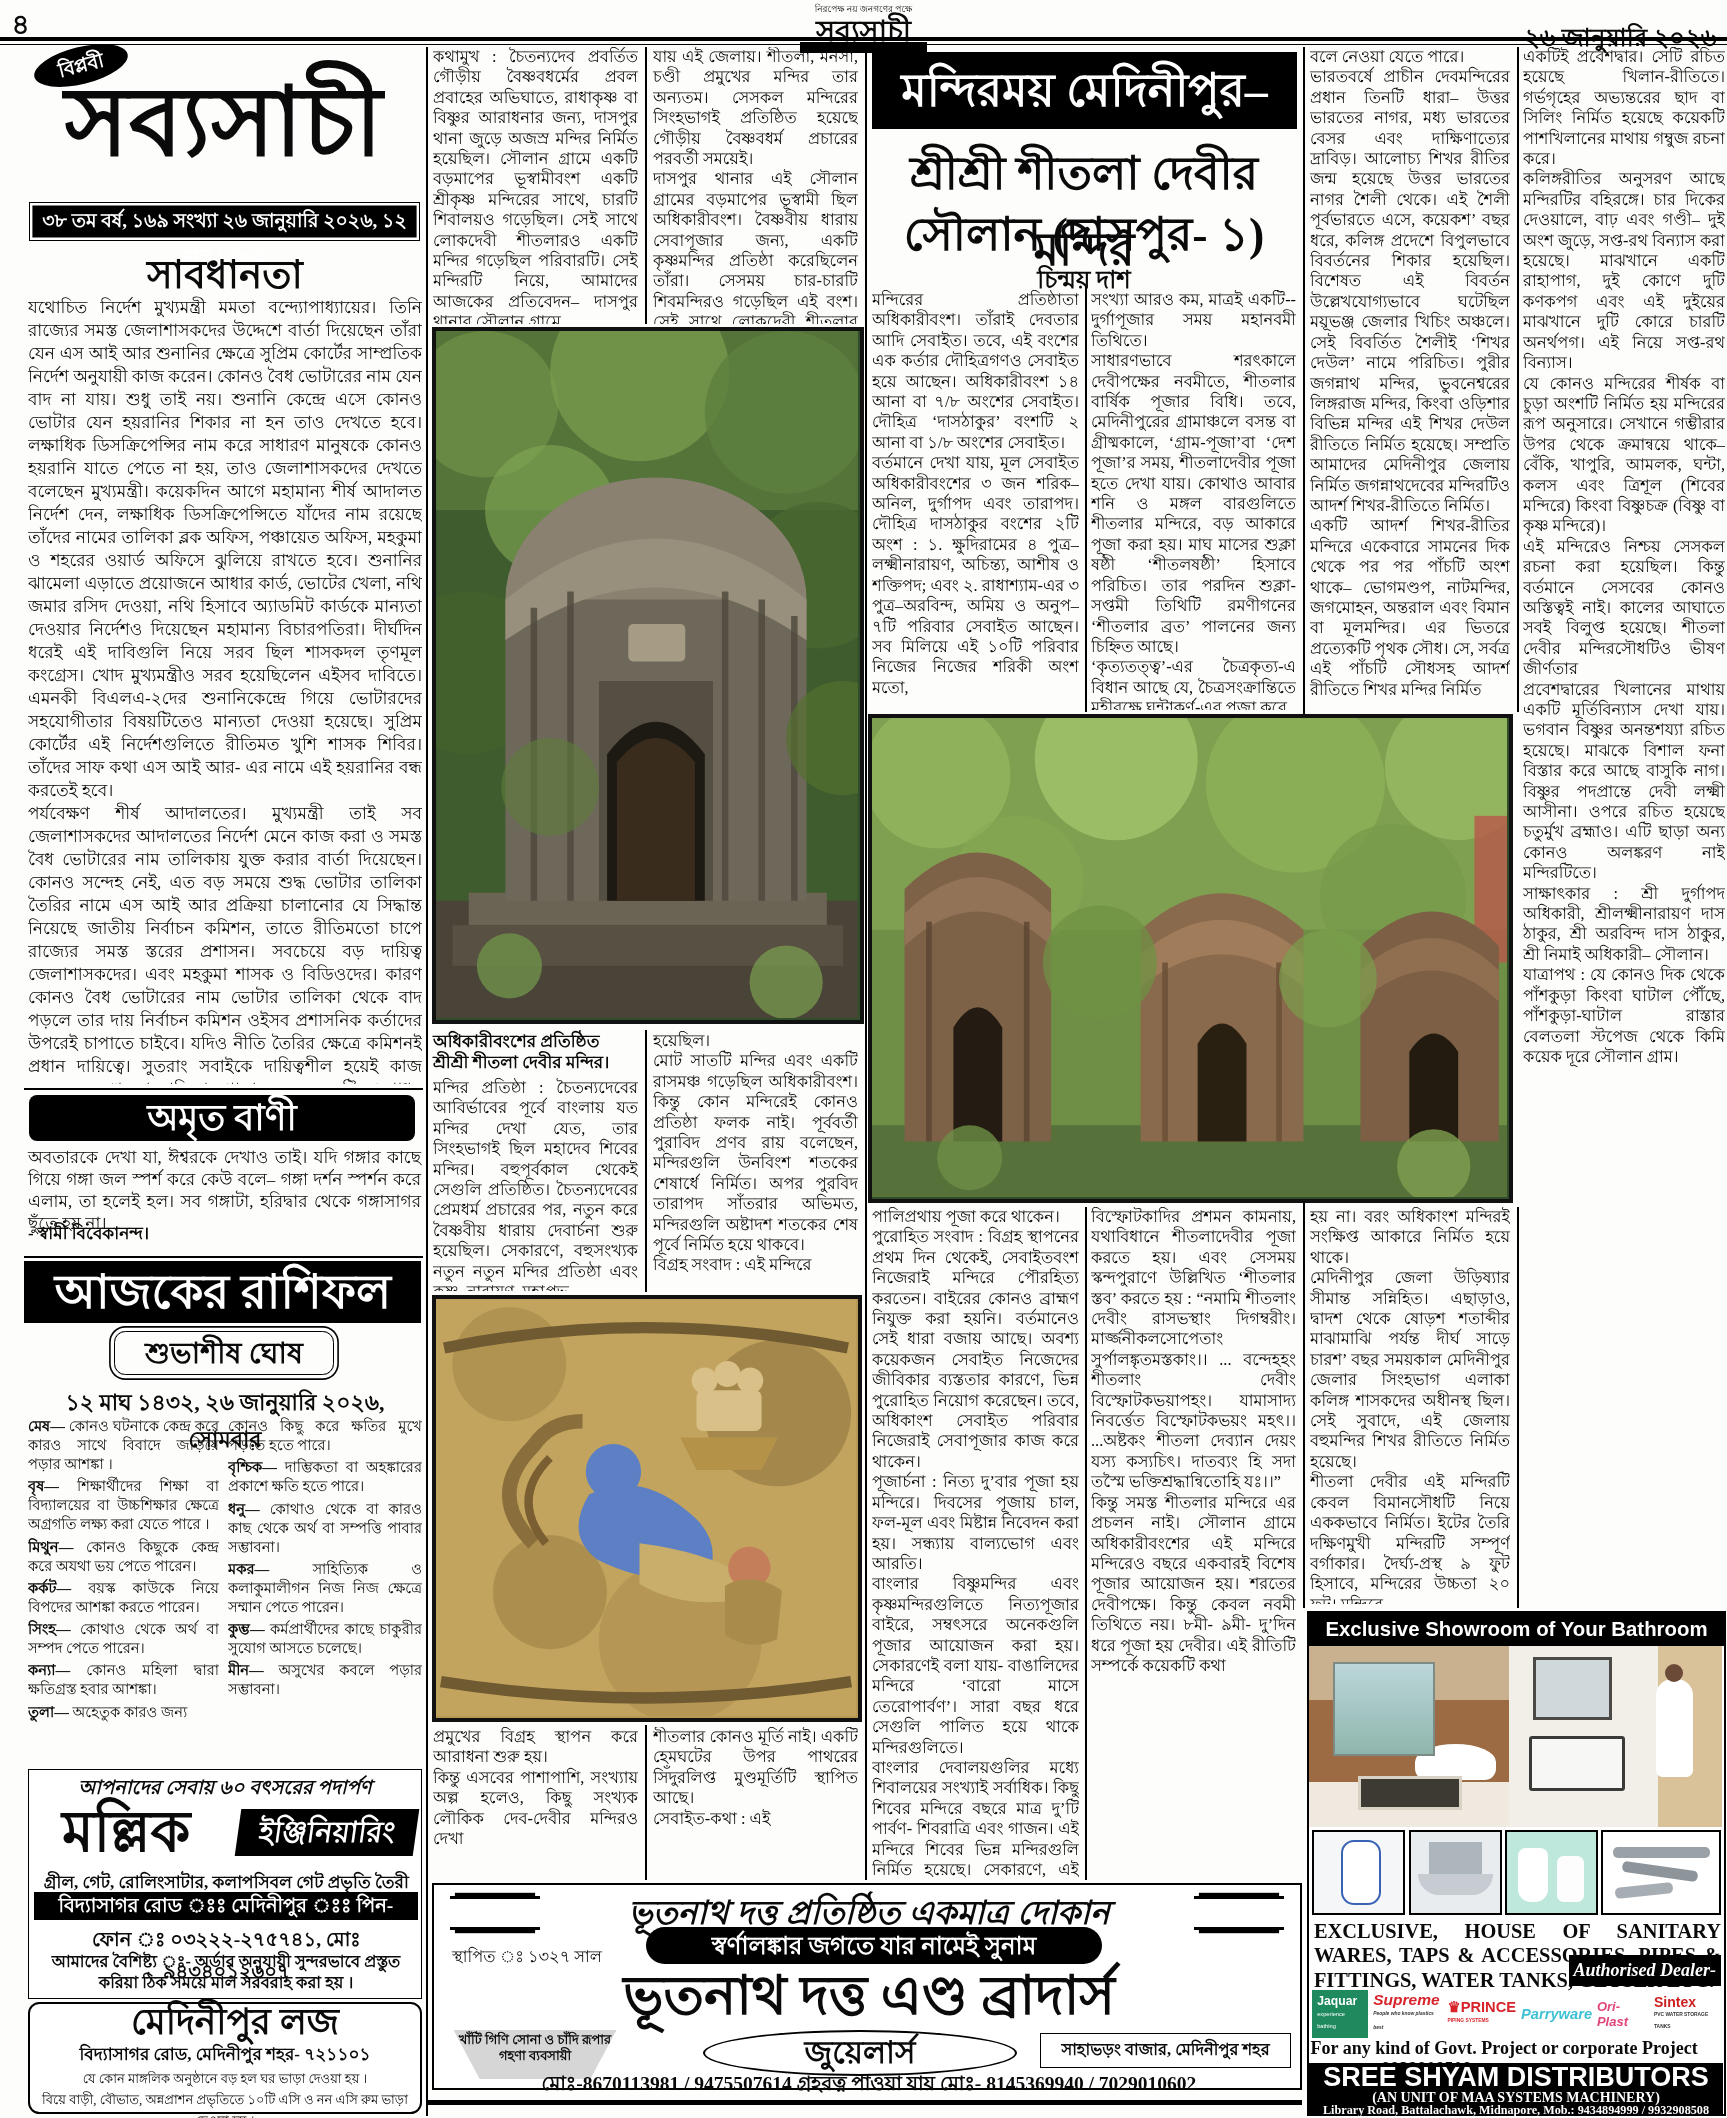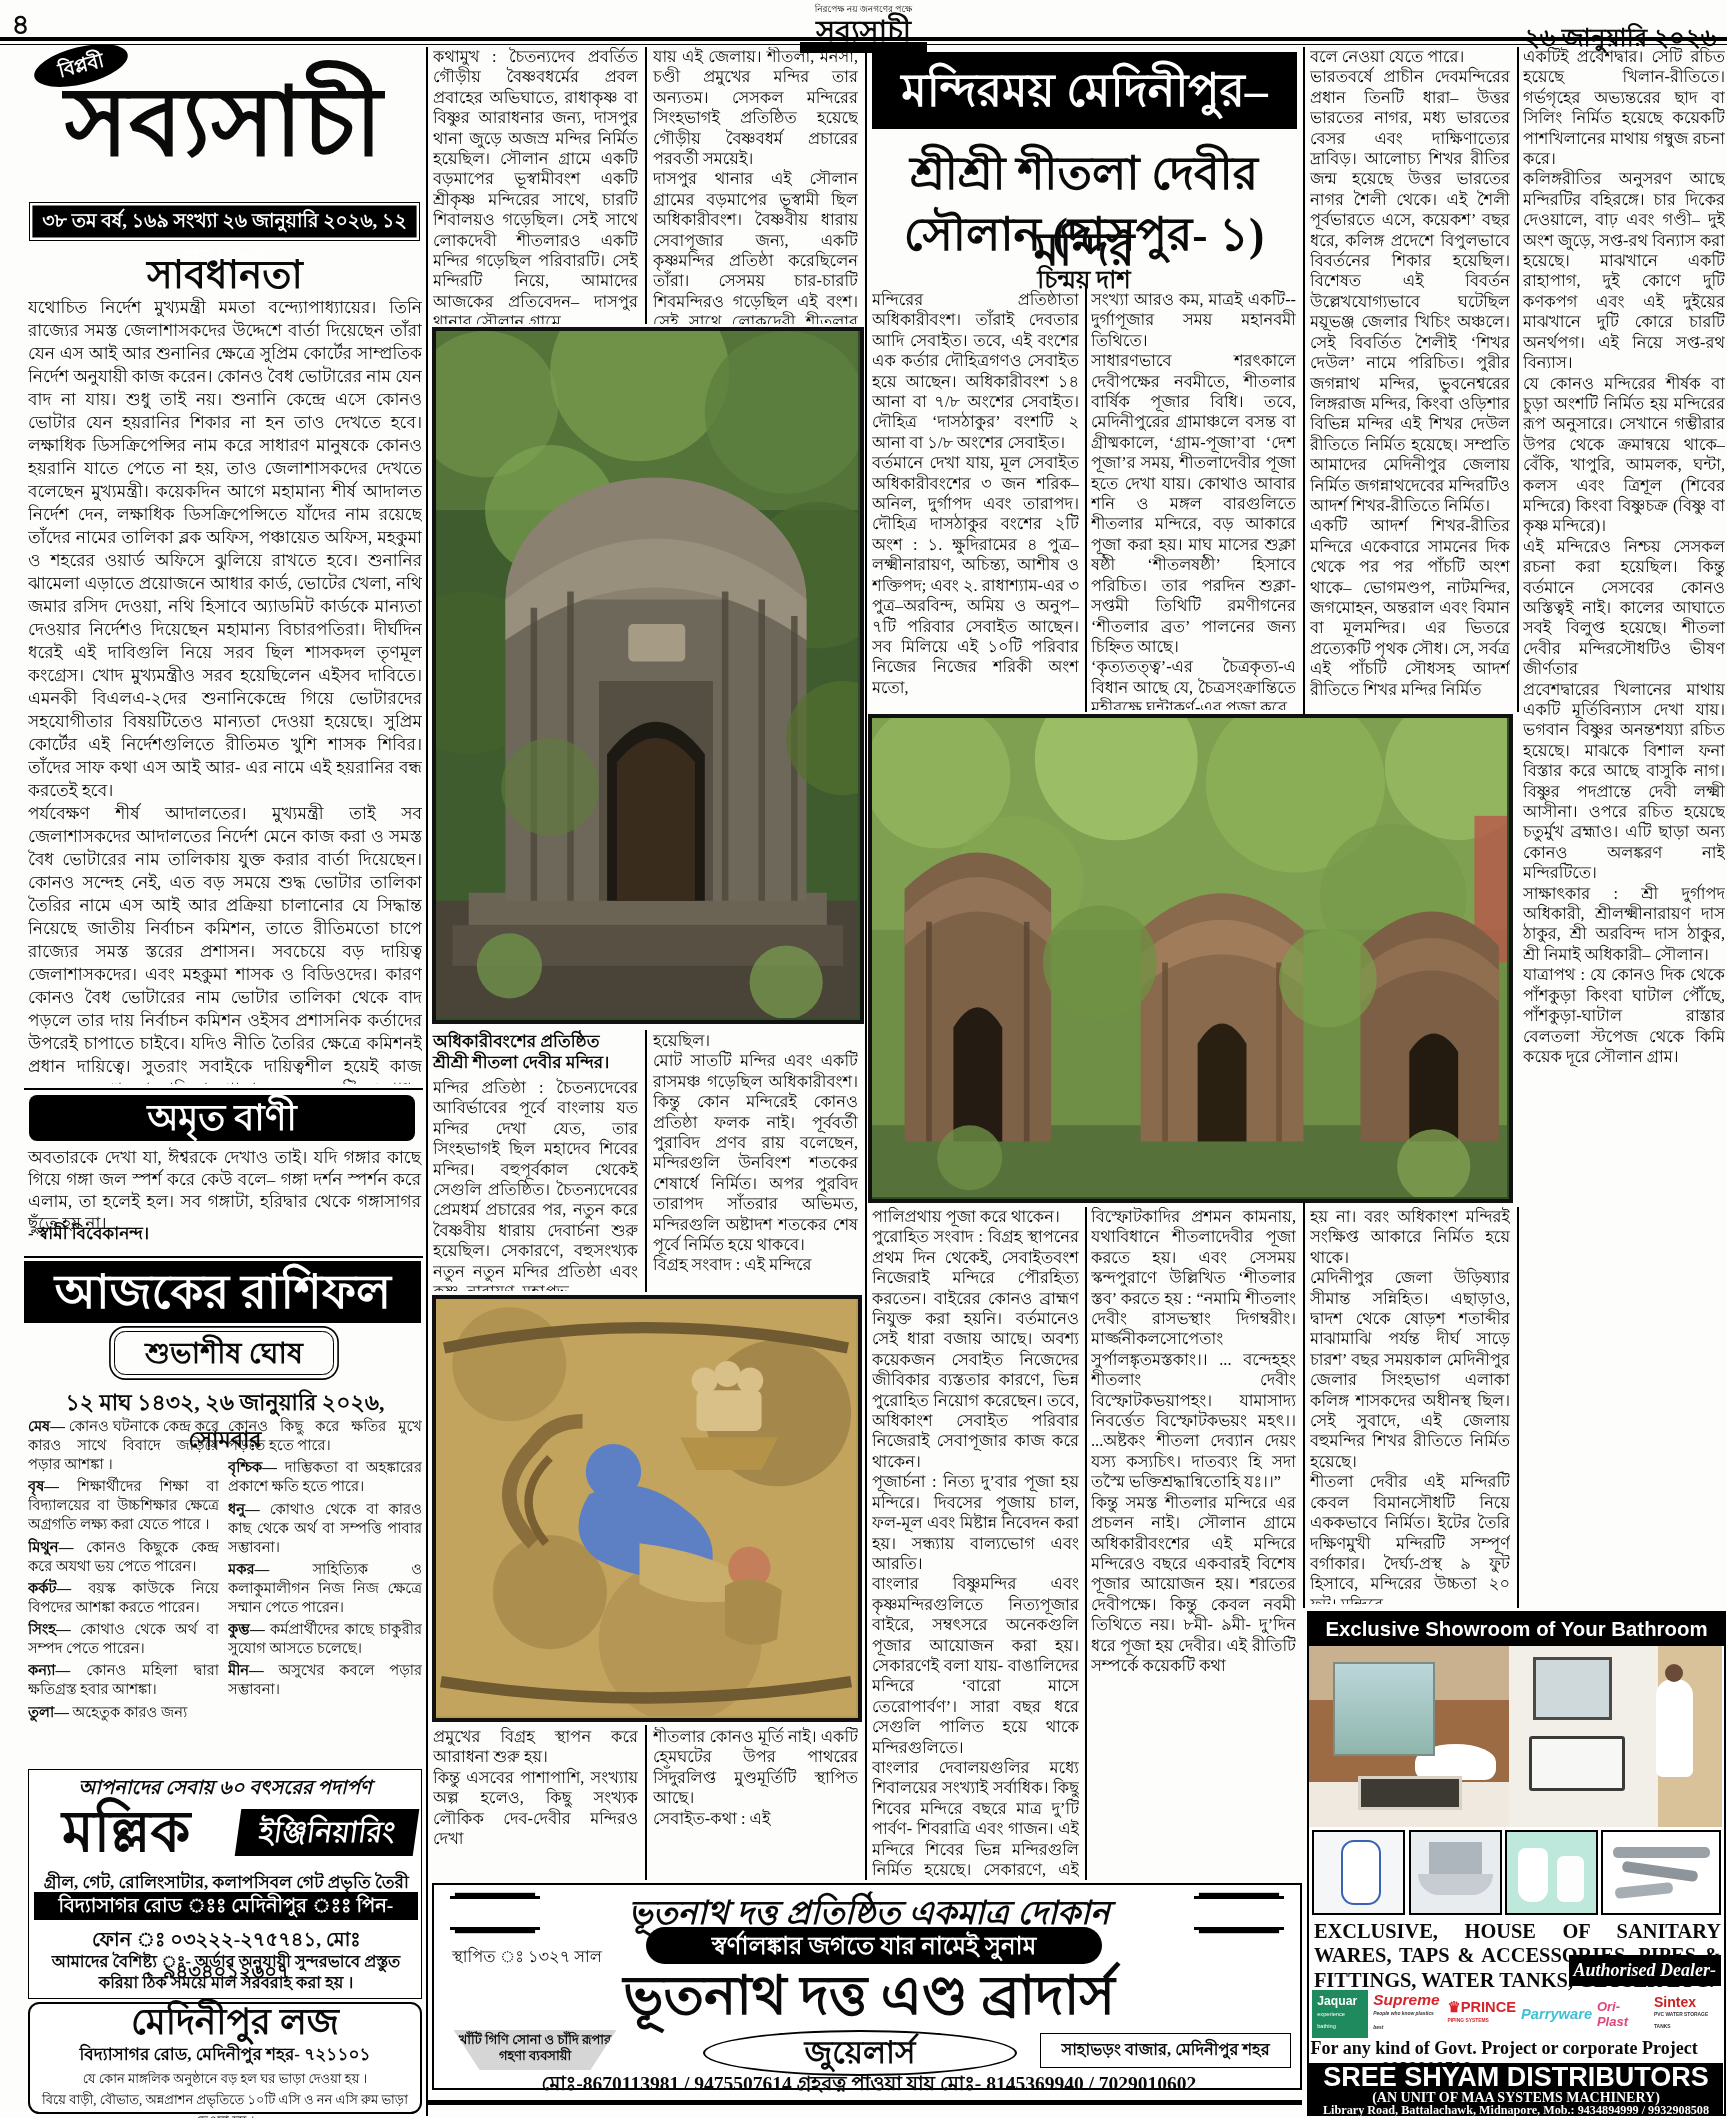--- a/index.html
+++ b/index.html
@@ -238,21 +238,21 @@
 সাক্ষাৎকার : শ্রী দুর্গাপদ অধিকারী, শ্রীলক্ষ্মীনারায়ণ দাস ঠাকুর, শ্রী অরবিন্দ দাস ঠাকুর, শ্রী নিমাই অধিকারী– সৌলান।
 যাত্রাপথ : যে কোনও দিক থেকে পাঁশকুড়া কিংবা ঘাটাল পৌঁছে, পাঁশকুড়া-ঘাটাল রাস্তার বেলতলা স্টপেজ থেকে কিমি কয়েক দূরে সৌলান গ্রাম।</div>
 
   <div class="abs adbox" style="left:432px;top:1883px;width:870px;height:207px;border-width:2.4px;">
     <div class="abs" style="left:16.3px;top:11.4px;width:90px;height:28px;border-top:3.3px solid #000;border-bottom:3.3px solid #000;box-shadow:0 -8.1px 0 -4.9px #000,0 8.1px 0 -4.9px #000;"></div>
     <div class="abs" style="right:16.3px;top:11.4px;width:90px;height:28px;border-top:3.3px solid #000;border-bottom:3.3px solid #000;box-shadow:0 -8.1px 0 -4.9px #000,0 8.1px 0 -4.9px #000;"></div>
     <div class="abs center" style="left:114px;top:1.6px;width:642px;font-size:33px;font-weight:bold;font-style:italic;">ভূতনাথ দত্ত প্রতিষ্ঠিত একমাত্র দোকান</div>
     <div class="abs" style="left:18px;top:59px;font-size:16.3px;font-weight:normal;">স্থাপিত ঃ ১৩২৭ সাল</div>
     <div class="abs bannerblack" style="left:212px;top:42px;width:456px;height:37px;line-height:37px;font-size:24.4px;border-radius:19.5px;">স্বর্ণালঙ্কার জগতে যার নামেই সুনাম</div>
     <div class="abs center" style="left:8.1px;top:81px;width:854px;font-size:54px;font-weight:bold;line-height:60px;">ভূতনাথ দত্ত  এণ্ড  ব্রাদার্স</div>
-    <div class="abs center" style="left:19.5px;top:145px;width:163px;height:40px;background:#d6d6d6;clip-path:polygon(0 0,100% 0,84% 100%,16% 100%);font-size:13px;font-weight:bold;line-height:16.3px;padding-top:1.6px;box-sizing:border-box;">খাঁটি গিণি সোনা ও চাঁদি রূপার গহণা ব্যবসায়ী</div>
+    <div class="abs center" style="left:19.5px;top:145px;width:163px;height:49px;background:#d6d6d6;clip-path:polygon(0 0,100% 0,84% 100%,16% 100%);font-size:13px;font-weight:bold;line-height:16.3px;padding-top:1.6px;box-sizing:border-box;">খাঁটি গিণি সোনা ও চাঁদি রূপার গহণা ব্যবসায়ী</div>
     <div class="abs center" style="left:269px;top:145px;width:310px;height:42px;line-height:42px;border:2.4px solid #000;border-radius:50%;font-size:31px;font-weight:bold;">জুয়েলার্স</div>
     <div class="abs center" style="left:606px;top:148px;width:249px;height:33px;line-height:31px;border:1.6px solid #000;font-size:16.3px;font-weight:bold;">সাহাভড়ং বাজার, মেদিনীপুর শহর</div>
     <div class="abs center" style="left:4.9px;top:184px;width:860px;font-size:19.5px;font-weight:bold;">মোঃ-8670113981 / 9475507614   গ্রহরত্ন পাওয়া যায়   মোঃ- 8145369940 / 7029010602</div>
   </div>
 
   <div class="abs adbox" style="left:1307px;top:1611px;width:419px;height:505px;border-width:2.4px;font-family:'Liberation Sans',sans-serif;">
     <div class="bannerblack" style="height:33px;line-height:33px;font-size:20.4px;font-family:'Liberation Sans',sans-serif;">Exclusive Showroom of Your Bathroom Fittings</div>
     <div class="abs" style="left:0;top:33px;width:414px;height:181px;">
       <div class="abs" style="left:0;top:0;width:200px;height:181px;background:
            linear-gradient(180deg,#c9b18f 0 30%,#9c6b43 30% 75%,#efe9df 75%);">

